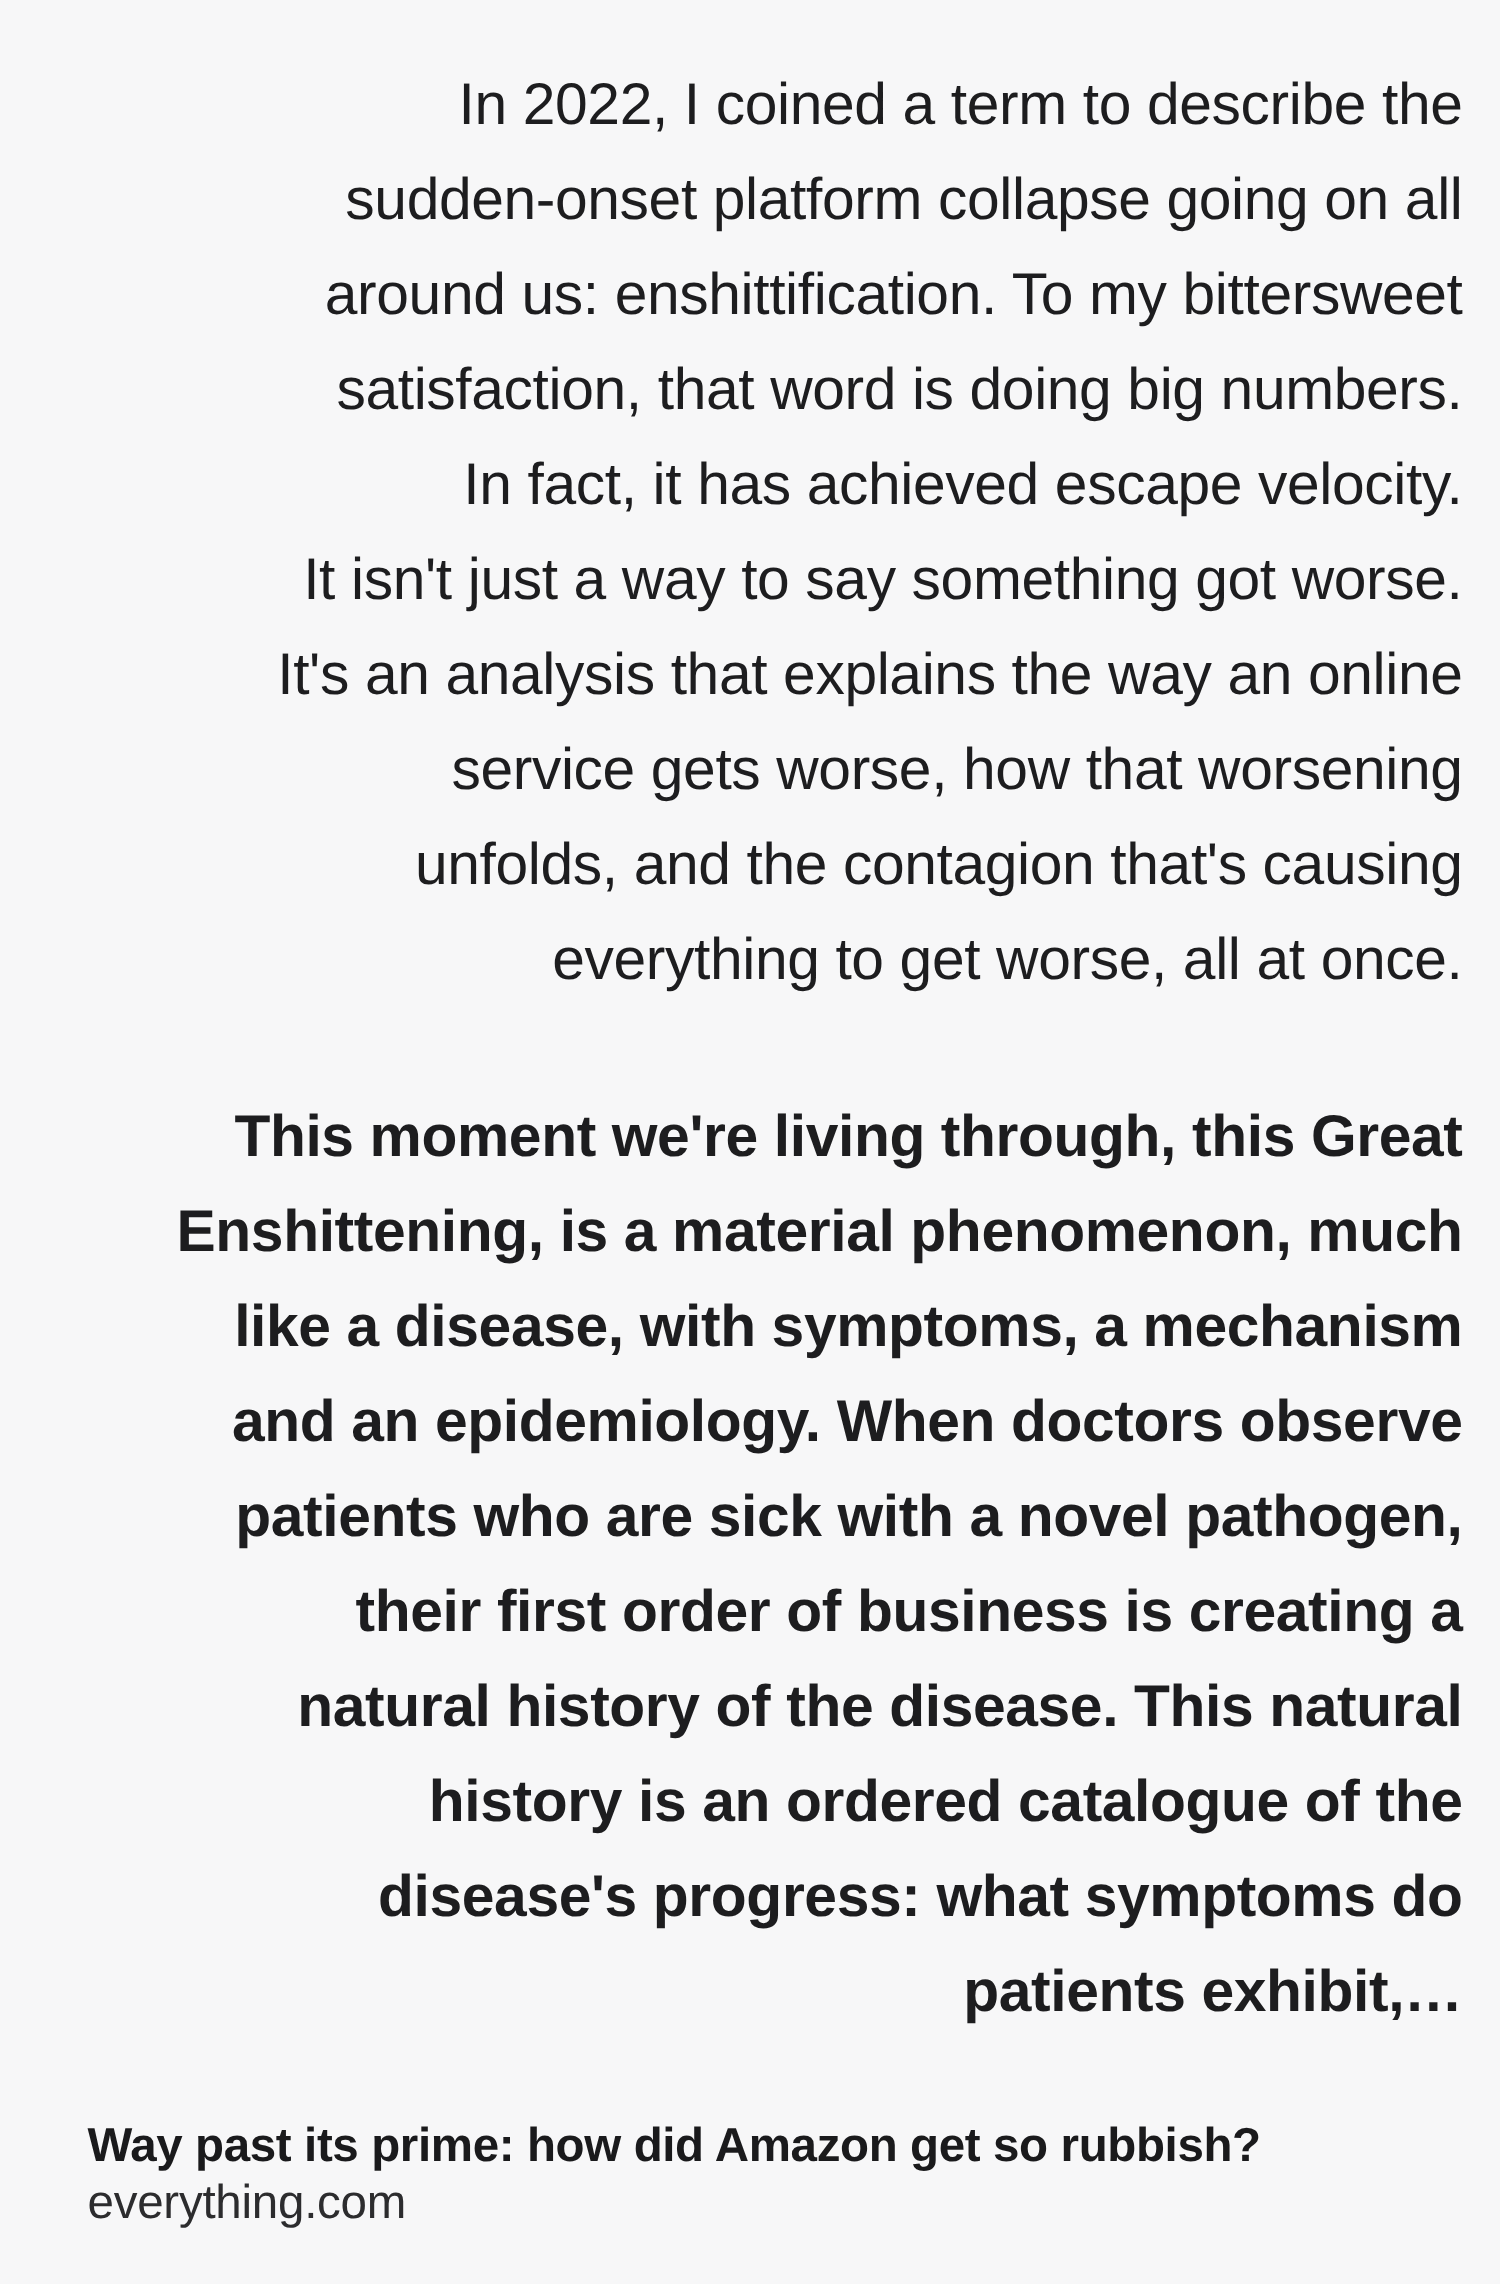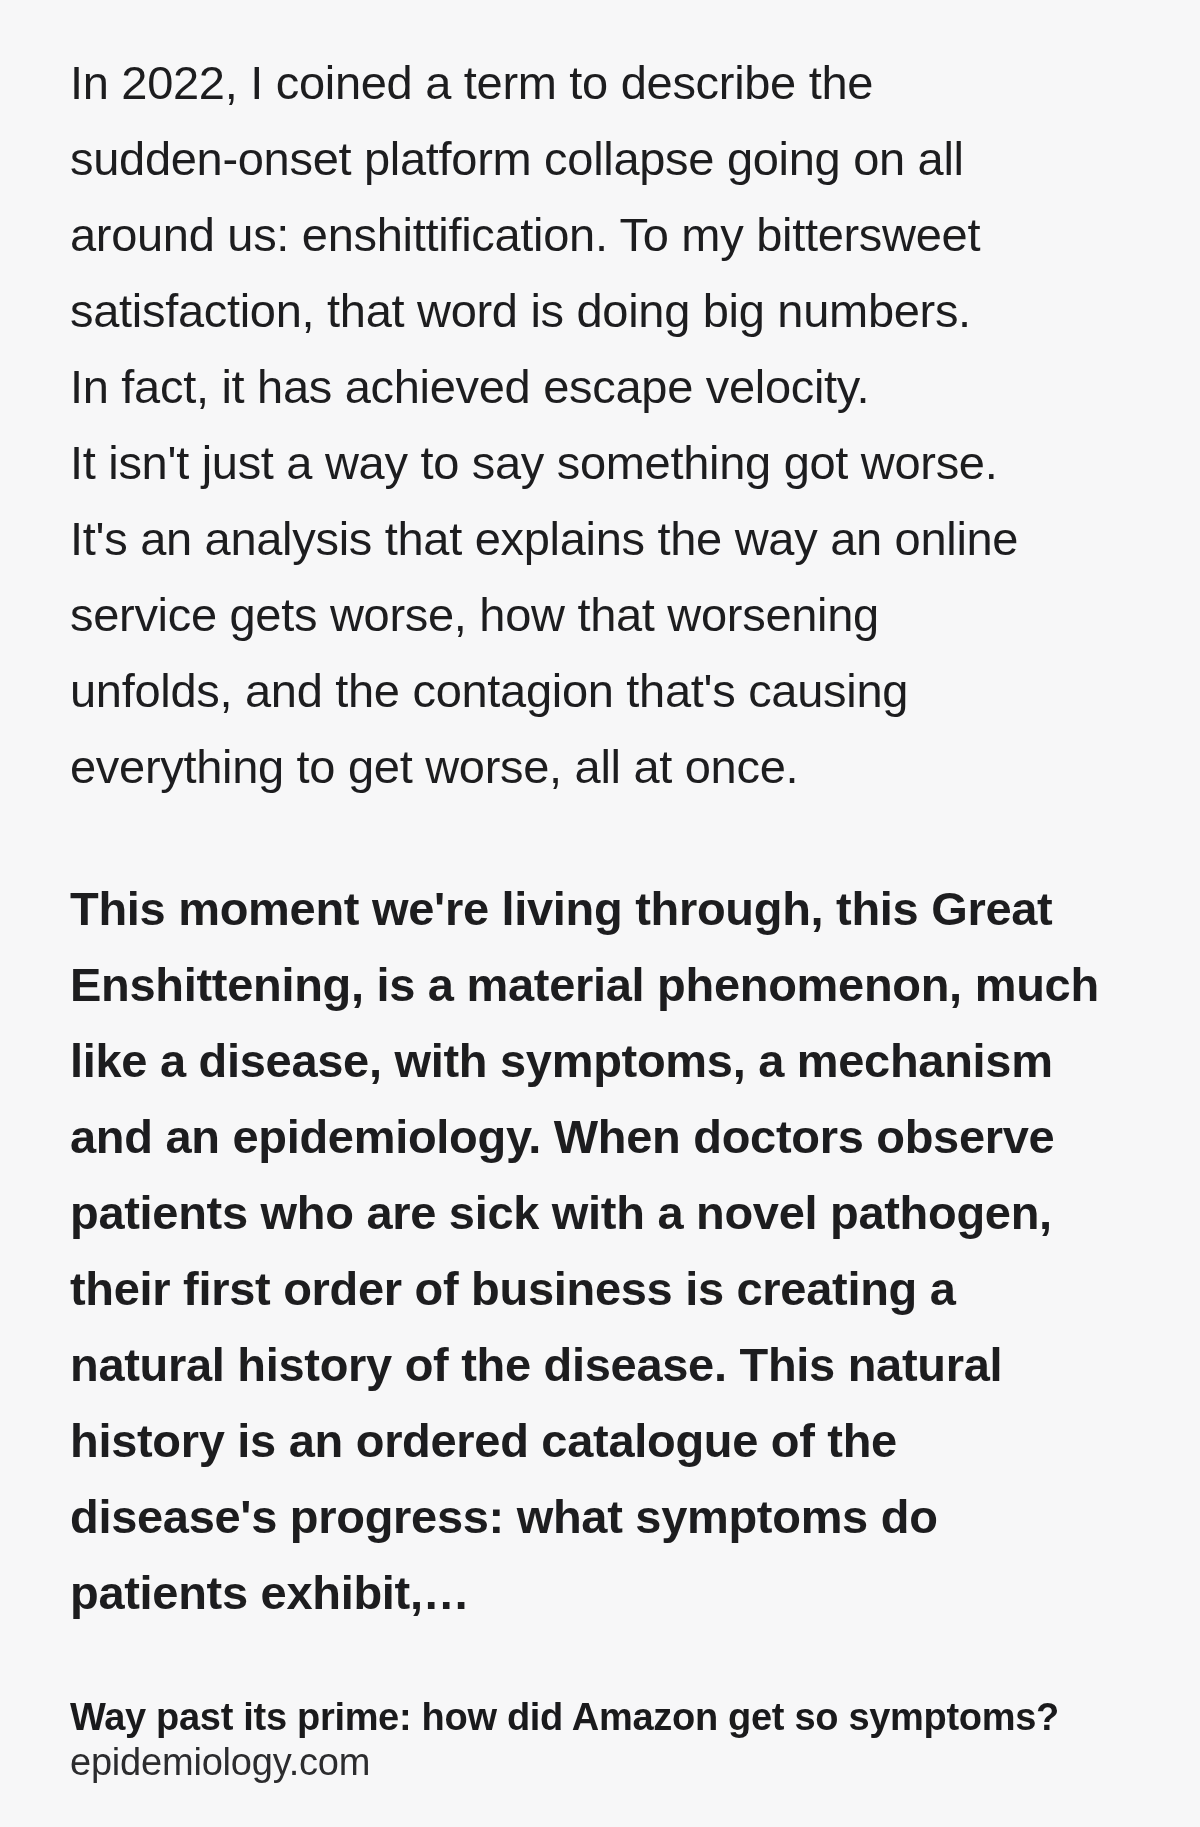--- a/index.html
+++ b/index.html
@@ -19,20 +19,21 @@
     width: 1200px;
     padding: 45px 30px 0 70px;
   }
   .para {
     margin: 0;
     font-size: 47px;
     line-height: 76px;
     letter-spacing: -0.3px;
     white-space: pre-line;
     color: #1d1d1f;
+    text-align: right;
   }
   .para + .para {
     margin-top: 66px;
     font-weight: bold;
   }
   .link-card {
     margin-top: 64px;
     cursor: pointer;
   }
   .link-title {
@@ -69,16 +70,16 @@
 like a disease, with symptoms, a mechanism
 and an epidemiology. When doctors observe
 patients who are sick with a novel pathogen,
 their first order of business is creating a
 natural history of the disease. This natural
 history is an ordered catalogue of the
 disease's progress: what symptoms do
 patients exhibit,…</p>
 
   <div class="link-card">
-    <div class="link-title">Way past its prime: how did Amazon get so symptoms?</div>
-    <div class="link-domain">epidemiology.com</div>
+    <div class="link-title">Way past its prime: how did Amazon get so rubbish?</div>
+    <div class="link-domain">everything.com</div>
   </div>
 </div>
 
 </body></html>

